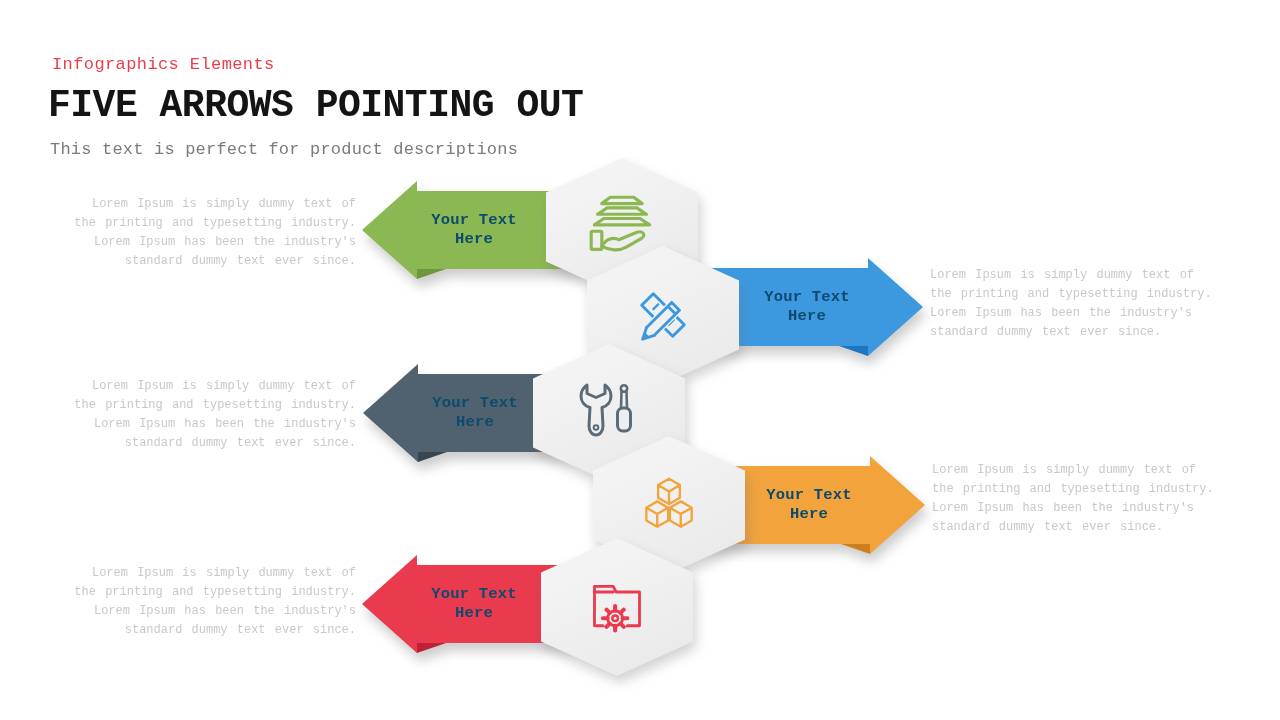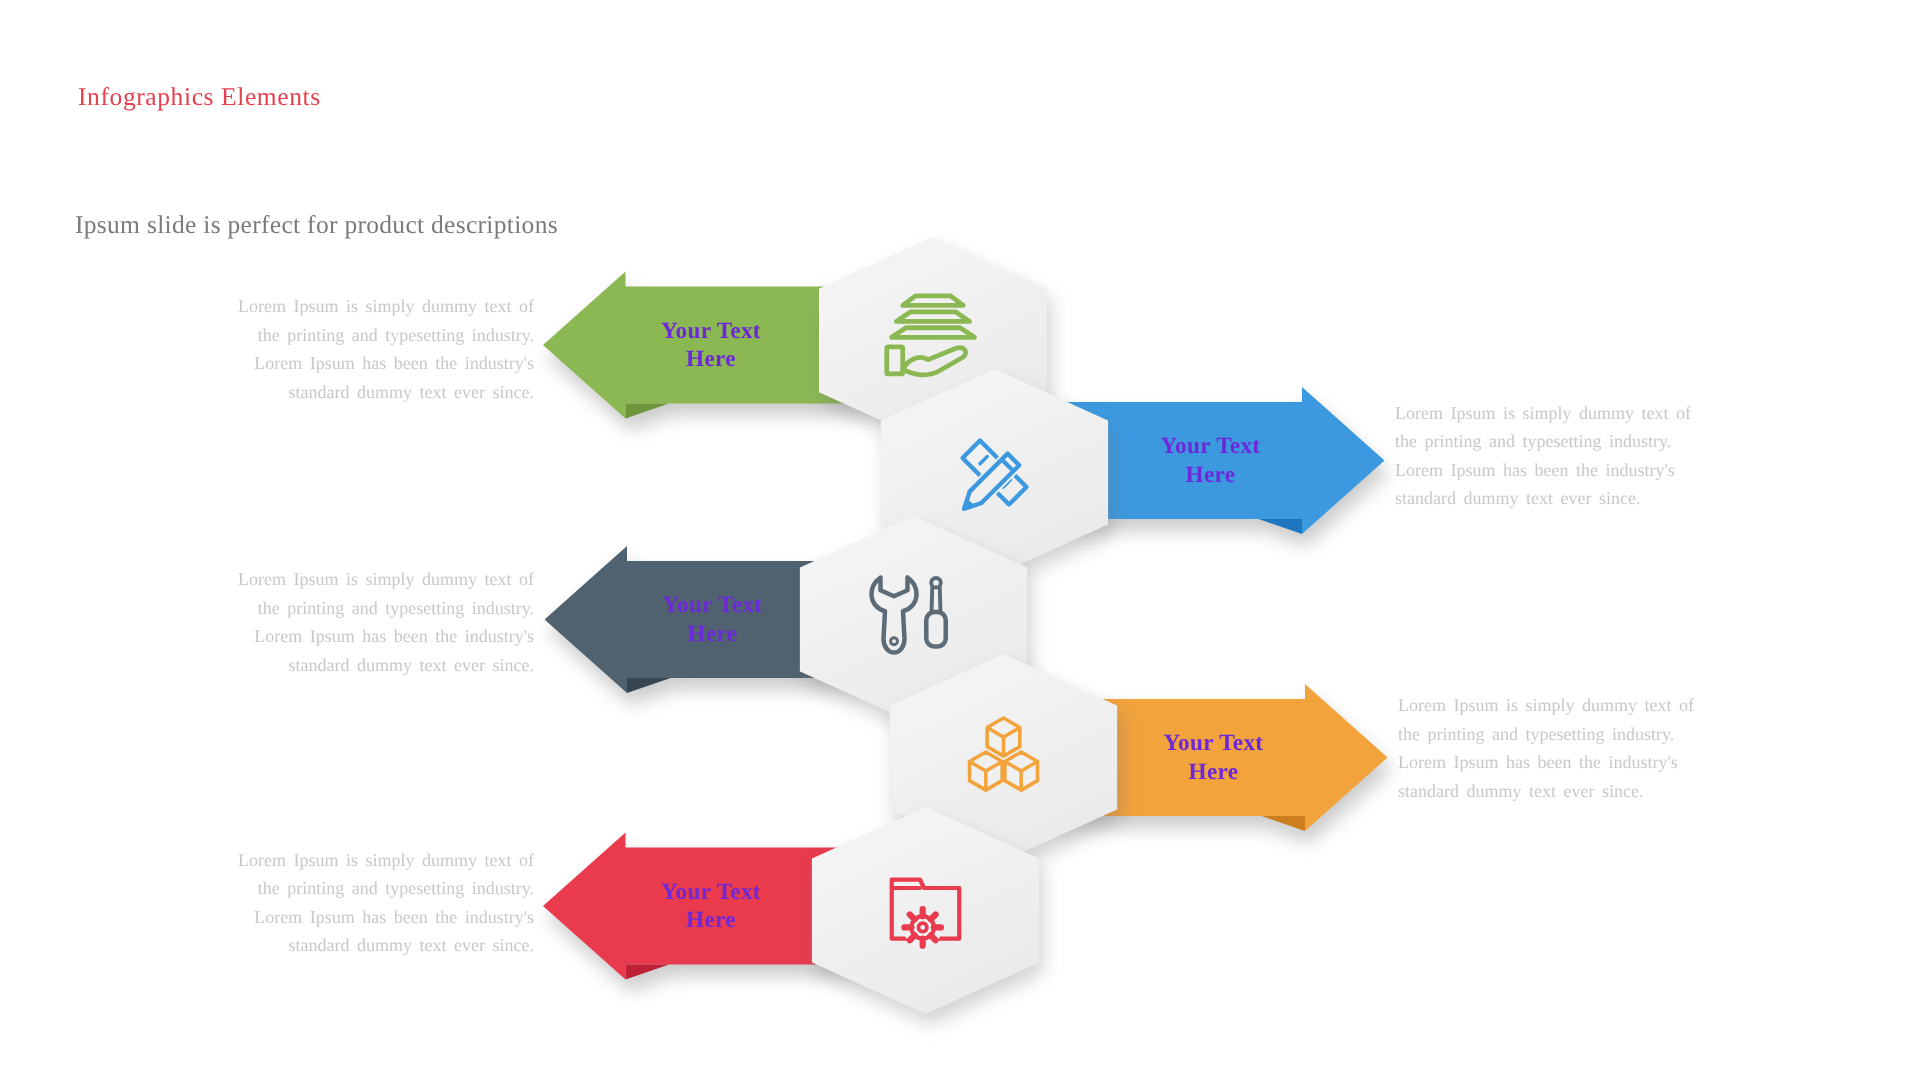--- a/index.html
+++ b/index.html
@@ -1,18 +1,18 @@
 <!DOCTYPE html>
 <html><head>
 <meta charset="utf-8">
 <style>
   html,body { margin:0; padding:0; background:#ffffff; }
   .stage {
     position:relative; width:1280px; height:720px; background:#ffffff;
-    overflow:hidden; font-family:Liberation Serif, serif;
+    overflow:hidden; font-family:Liberation Mono, monospace;
   }
   
   .eyebrow {
     position:absolute; left:52px; top:55px;
     font-size:17px; font-weight:400; letter-spacing:0.4px;
   }
   .title {
     position:absolute; left:48px; top:84px;
     font-size:38px; font-weight:700; color:#141414; letter-spacing:-0.5px;
   }
@@ -27,21 +27,21 @@
   }
   .lorem.right-align { text-align:right; }
   
   .arrow {
     position:absolute; width:240px; height:110px; z-index:2;
     filter:drop-shadow(3px 8px 6px rgba(110,110,110,0.35));
   }
   .arrow svg { position:absolute; left:0; top:0; }
   .arrow-label {
     position:absolute; top:30px; width:132px; text-align:center;
-    color:#6d28d9; font-weight:700; font-size:15.5px; line-height:19px;
+    color:#0c4a6e; font-weight:700; font-size:15.5px; line-height:19px;
     white-space:pre-line; letter-spacing:0.2px;
   }
   .arrow.left  .arrow-label { left:46px; }
   .arrow.right .arrow-label { left:58px; }
   
   .hex {
     position:absolute; width:152px; height:138px;
     filter:drop-shadow(3px 7px 6px rgba(110,110,110,0.30));
   }
   .hex-inner {
@@ -52,21 +52,22 @@
   }
   .hex-icon { display:block; width:68px; height:68px; }
   .hex-icon svg { display:block; width:100%; height:100%; }
 </style>
 </head>
 <body>
 
 <div class="stage">
 
   <div class="eyebrow" style="color: rgb(230, 64, 77);">Infographics Elements</div>
-  <div class="subtitle">Ipsum slide is perfect for product descriptions</div>
+  <h1 class="title" style="margin:0;">FIVE ARROWS POINTING OUT</h1>
+  <div class="subtitle">This text is perfect for product descriptions</div>
 
   <div class="lorem right-align" style="left:56px; top:195px; width:300px;">Lorem Ipsum is simply dummy text of
 the printing and typesetting industry.
 Lorem Ipsum has been the industry's
 standard dummy text ever since.</div>
   <div class="lorem" style="left:930px; top:266px; width:300px;">Lorem Ipsum is simply dummy text of
 the printing and typesetting industry.
 Lorem Ipsum has been the industry's
 standard dummy text ever since.</div>
   <div class="lorem right-align" style="left:56px; top:377px; width:300px;">Lorem Ipsum is simply dummy text of

